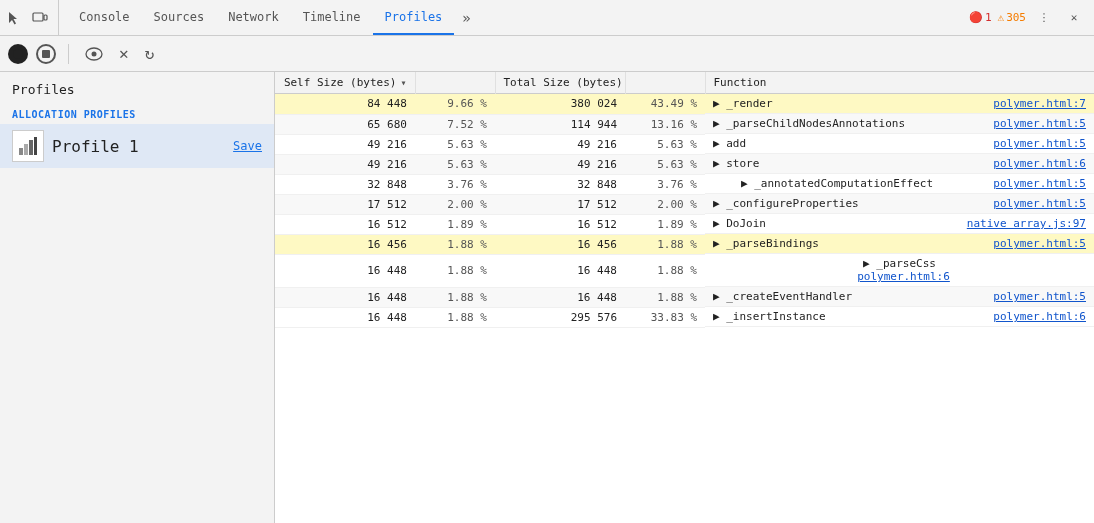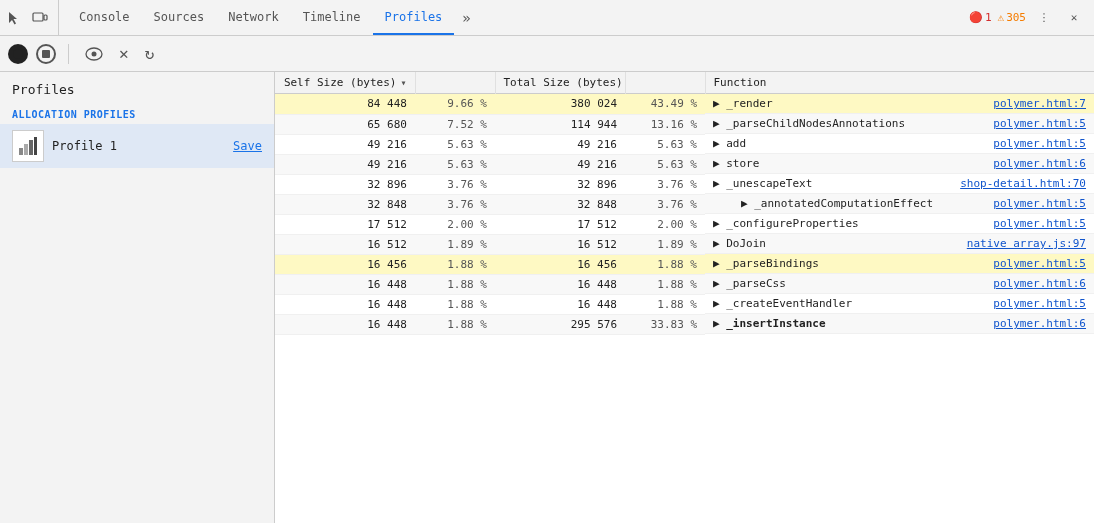--- a/index.html
+++ b/index.html
@@ -203,21 +203,21 @@
       background: white;
       border: 1px solid #ccc;
       display: flex;
       align-items: center;
       justify-content: center;
       font-size: 16px;
       flex-shrink: 0;
     }
     .profile-name {
       flex: 1;
-      font-size: 12px;
+      font-size: 16px;
       color: #222;
     }
     .save-link {
       color: #1a73e8;
       text-decoration: underline;
       cursor: pointer;
       font-size: 12px;
     }
 
     
@@ -433,30 +433,20 @@
     <td class="num-right">49 216</td>
     <td class="pct">5.63 %</td>
     <td class="num-right">49 216</td>
     <td class="pct">5.63 %</td>
     <td style="display:flex; justify-content:space-between; align-items:center; overflow:hidden;">
       <span style="flex:1; overflow:hidden; text-overflow:ellipsis;">▶ store</span>
       <span style="color:#1155cc; text-decoration:underline; cursor:pointer; white-space:nowrap; margin-left:8px; flex-shrink:0;">polymer.html:6</span>
     </td>
   </tr>
             <tr>
-    <td class="num-right">32 896</td>
-    <td class="pct">3.76 %</td>
-    <td class="num-right">32 896</td>
-    <td class="pct">3.76 %</td>
-    <td style="display:flex; justify-content:space-between; align-items:center; overflow:hidden;">
-      <span style="flex:1; overflow:hidden; text-overflow:ellipsis;">▶ _unescapeText</span>
-      <span style="color:#1155cc; text-decoration:underline; cursor:pointer; white-space:nowrap; margin-left:8px; flex-shrink:0;">shop-detail.html:70</span>
-    </td>
-  </tr>
-            <tr>
     <td class="num-right">32 848</td>
     <td class="pct">3.76 %</td>
     <td class="num-right">32 848</td>
     <td class="pct">3.76 %</td>
     <td style="display:flex; justify-content:space-between; align-items:center; overflow:hidden;">
       <span style="flex:1; overflow:hidden; text-overflow:ellipsis;padding-left:28px;">▶ _annotatedComputationEffect</span>
       <span style="color:#1155cc; text-decoration:underline; cursor:pointer; white-space:nowrap; margin-left:8px; flex-shrink:0;">polymer.html:5</span>
     </td>
   </tr>
             <tr>
@@ -487,42 +477,42 @@
     <td style="display:flex; justify-content:space-between; align-items:center; overflow:hidden;">
       <span style="flex:1; overflow:hidden; text-overflow:ellipsis;">▶ _parseBindings</span>
       <span style="color:#1155cc; text-decoration:underline; cursor:pointer; white-space:nowrap; margin-left:8px; flex-shrink:0;">polymer.html:5</span>
     </td>
   </tr>
             <tr>
     <td class="num-right">16 448</td>
     <td class="pct">1.88 %</td>
     <td class="num-right">16 448</td>
     <td class="pct">1.88 %</td>
-    <td style="display:flex; justify-content:space-between; align-items:center; overflow:hidden;">
+    <td style="display:flex; justify-content:space-between; align-items:center; overflow:hidden;flex-direction:column;">
       <span style="flex:1; overflow:hidden; text-overflow:ellipsis;">▶ _parseCss</span>
       <span style="color:#1155cc; text-decoration:underline; cursor:pointer; white-space:nowrap; margin-left:8px; flex-shrink:0;">polymer.html:6</span>
     </td>
   </tr>
             <tr>
     <td class="num-right">16 448</td>
     <td class="pct">1.88 %</td>
     <td class="num-right">16 448</td>
     <td class="pct">1.88 %</td>
     <td style="display:flex; justify-content:space-between; align-items:center; overflow:hidden;">
       <span style="flex:1; overflow:hidden; text-overflow:ellipsis;">▶ _createEventHandler</span>
       <span style="color:#1155cc; text-decoration:underline; cursor:pointer; white-space:nowrap; margin-left:8px; flex-shrink:0;">polymer.html:5</span>
     </td>
   </tr>
             <tr>
     <td class="num-right">16 448</td>
     <td class="pct">1.88 %</td>
     <td class="num-right">295 576</td>
     <td class="pct">33.83 %</td>
     <td style="display:flex; justify-content:space-between; align-items:center; overflow:hidden;">
-      <span style="flex:1; overflow:hidden; text-overflow:ellipsis;font-weight:bold;">▶ _insertInstance</span>
+      <span style="flex:1; overflow:hidden; text-overflow:ellipsis;">▶ _insertInstance</span>
       <span style="color:#1155cc; text-decoration:underline; cursor:pointer; white-space:nowrap; margin-left:8px; flex-shrink:0;">polymer.html:6</span>
     </td>
   </tr>
           </tbody>
       </table>
     </div>
   </div>
 </div>
 
 </body></html>

